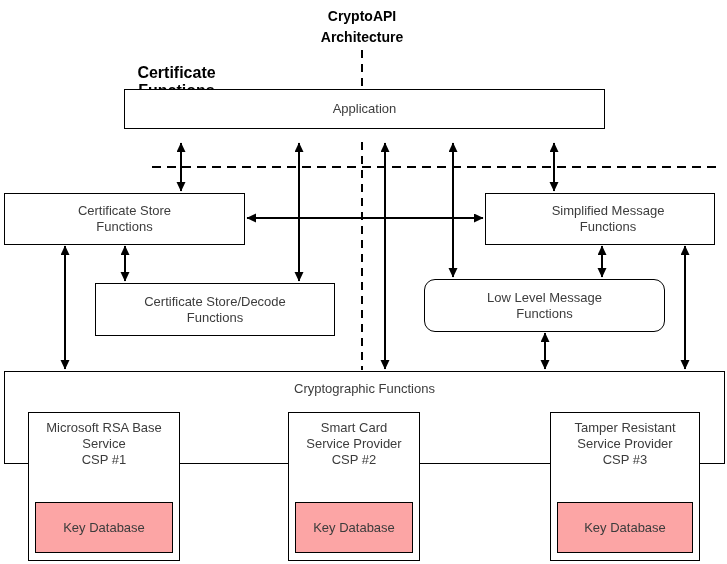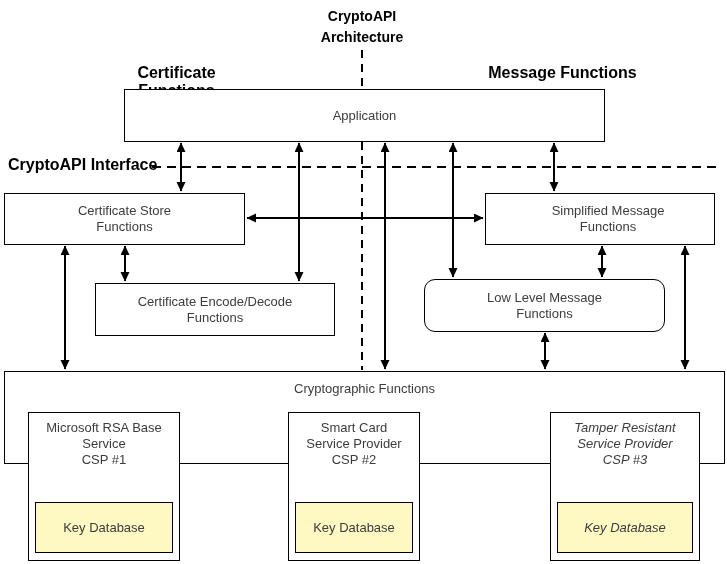--- a/index.html
+++ b/index.html
@@ -52,41 +52,41 @@
     background: #ffffff;
     display: flex;
     flex-direction: column;
     align-items: center;
     justify-content: center;
     text-align: center;
     font-size: 13px;
     line-height: 16px;
     color: #3c3c3c;
   }
-  .n-app       { left: 124px; top:  89px; width: 481px; height: 53px; justify-content: center; }
+  .n-app       { left: 124px; top:  89px; width: 481px; height: 40px; justify-content: center; }
   .n-certstore { left:   4px; top: 193px; width: 241px; height: 52px; text-align: center; }
   .n-simplified{ left: 485px; top: 193px; width: 230px; height: 52px; padding-left: 16px; }
   .n-encode    { left:  95px; top: 283px; width: 240px; height: 53px; }
   .n-lowlevel  { left: 424px; top: 279px; width: 241px; height: 53px; border-radius: 11px; }
   .n-crypto    { left:   4px; top: 371px; width: 721px; height: 93px;
                  justify-content: flex-start; padding-top: 9px; }
   .n-provider  { top: 412px; height: 149px;
                  justify-content: flex-start; padding-top: 7px; }
   .n-prov1 { left:  28px; width: 152px; }
   .n-prov2 { left: 288px; width: 132px; }
-  .n-prov3 { left: 550px; width: 150px; font-style: italic; }
+  .n-prov3 { left: 550px; width: 150px; }
   .n-keydb {
     position: absolute;
     box-sizing: border-box;
     left: 6px;
     right: 6px;
     top: 89px;
     height: 51px;
     border: 1px solid #000000;
-    background: #fef9c3;
+    background: #fca5a5;
     display: flex;
     align-items: center;
     justify-content: center;
     font-size: 13px;
     color: #3c3c3c;
   }
   .arrow-layer {
     position: absolute;
     left: 0;
     top: 0;
@@ -109,39 +109,37 @@
 </head>
 <body>
 
 <div class="diagram">
 
   <div class="heading title">
     <div>CryptoAPI</div>
     <div>Architecture</div>
   </div>
   <div class="heading lbl-cert">Certificate Functions</div>
-  <div class="heading lbl-msg">Message Functions</div>
-  <div class="heading lbl-iface">CryptoAPI Interface</div>
 
   <div class="node n-app">
     <div>Application</div>
   </div>
 
   <div class="node n-certstore">
     <div>Certificate Store</div>
     <div>Functions</div>
   </div>
 
   <div class="node n-simplified">
     <div>Simplified Message</div>
     <div>Functions</div>
   </div>
 
   <div class="node n-encode">
-    <div>Certificate Encode/Decode</div>
+    <div>Certificate Store/Decode</div>
     <div>Functions</div>
   </div>
 
   <div class="node n-lowlevel">
     <div>Low Level Message</div>
     <div>Functions</div>
   </div>
 
   <div class="node n-crypto">
     <div>Cryptographic Functions</div>

